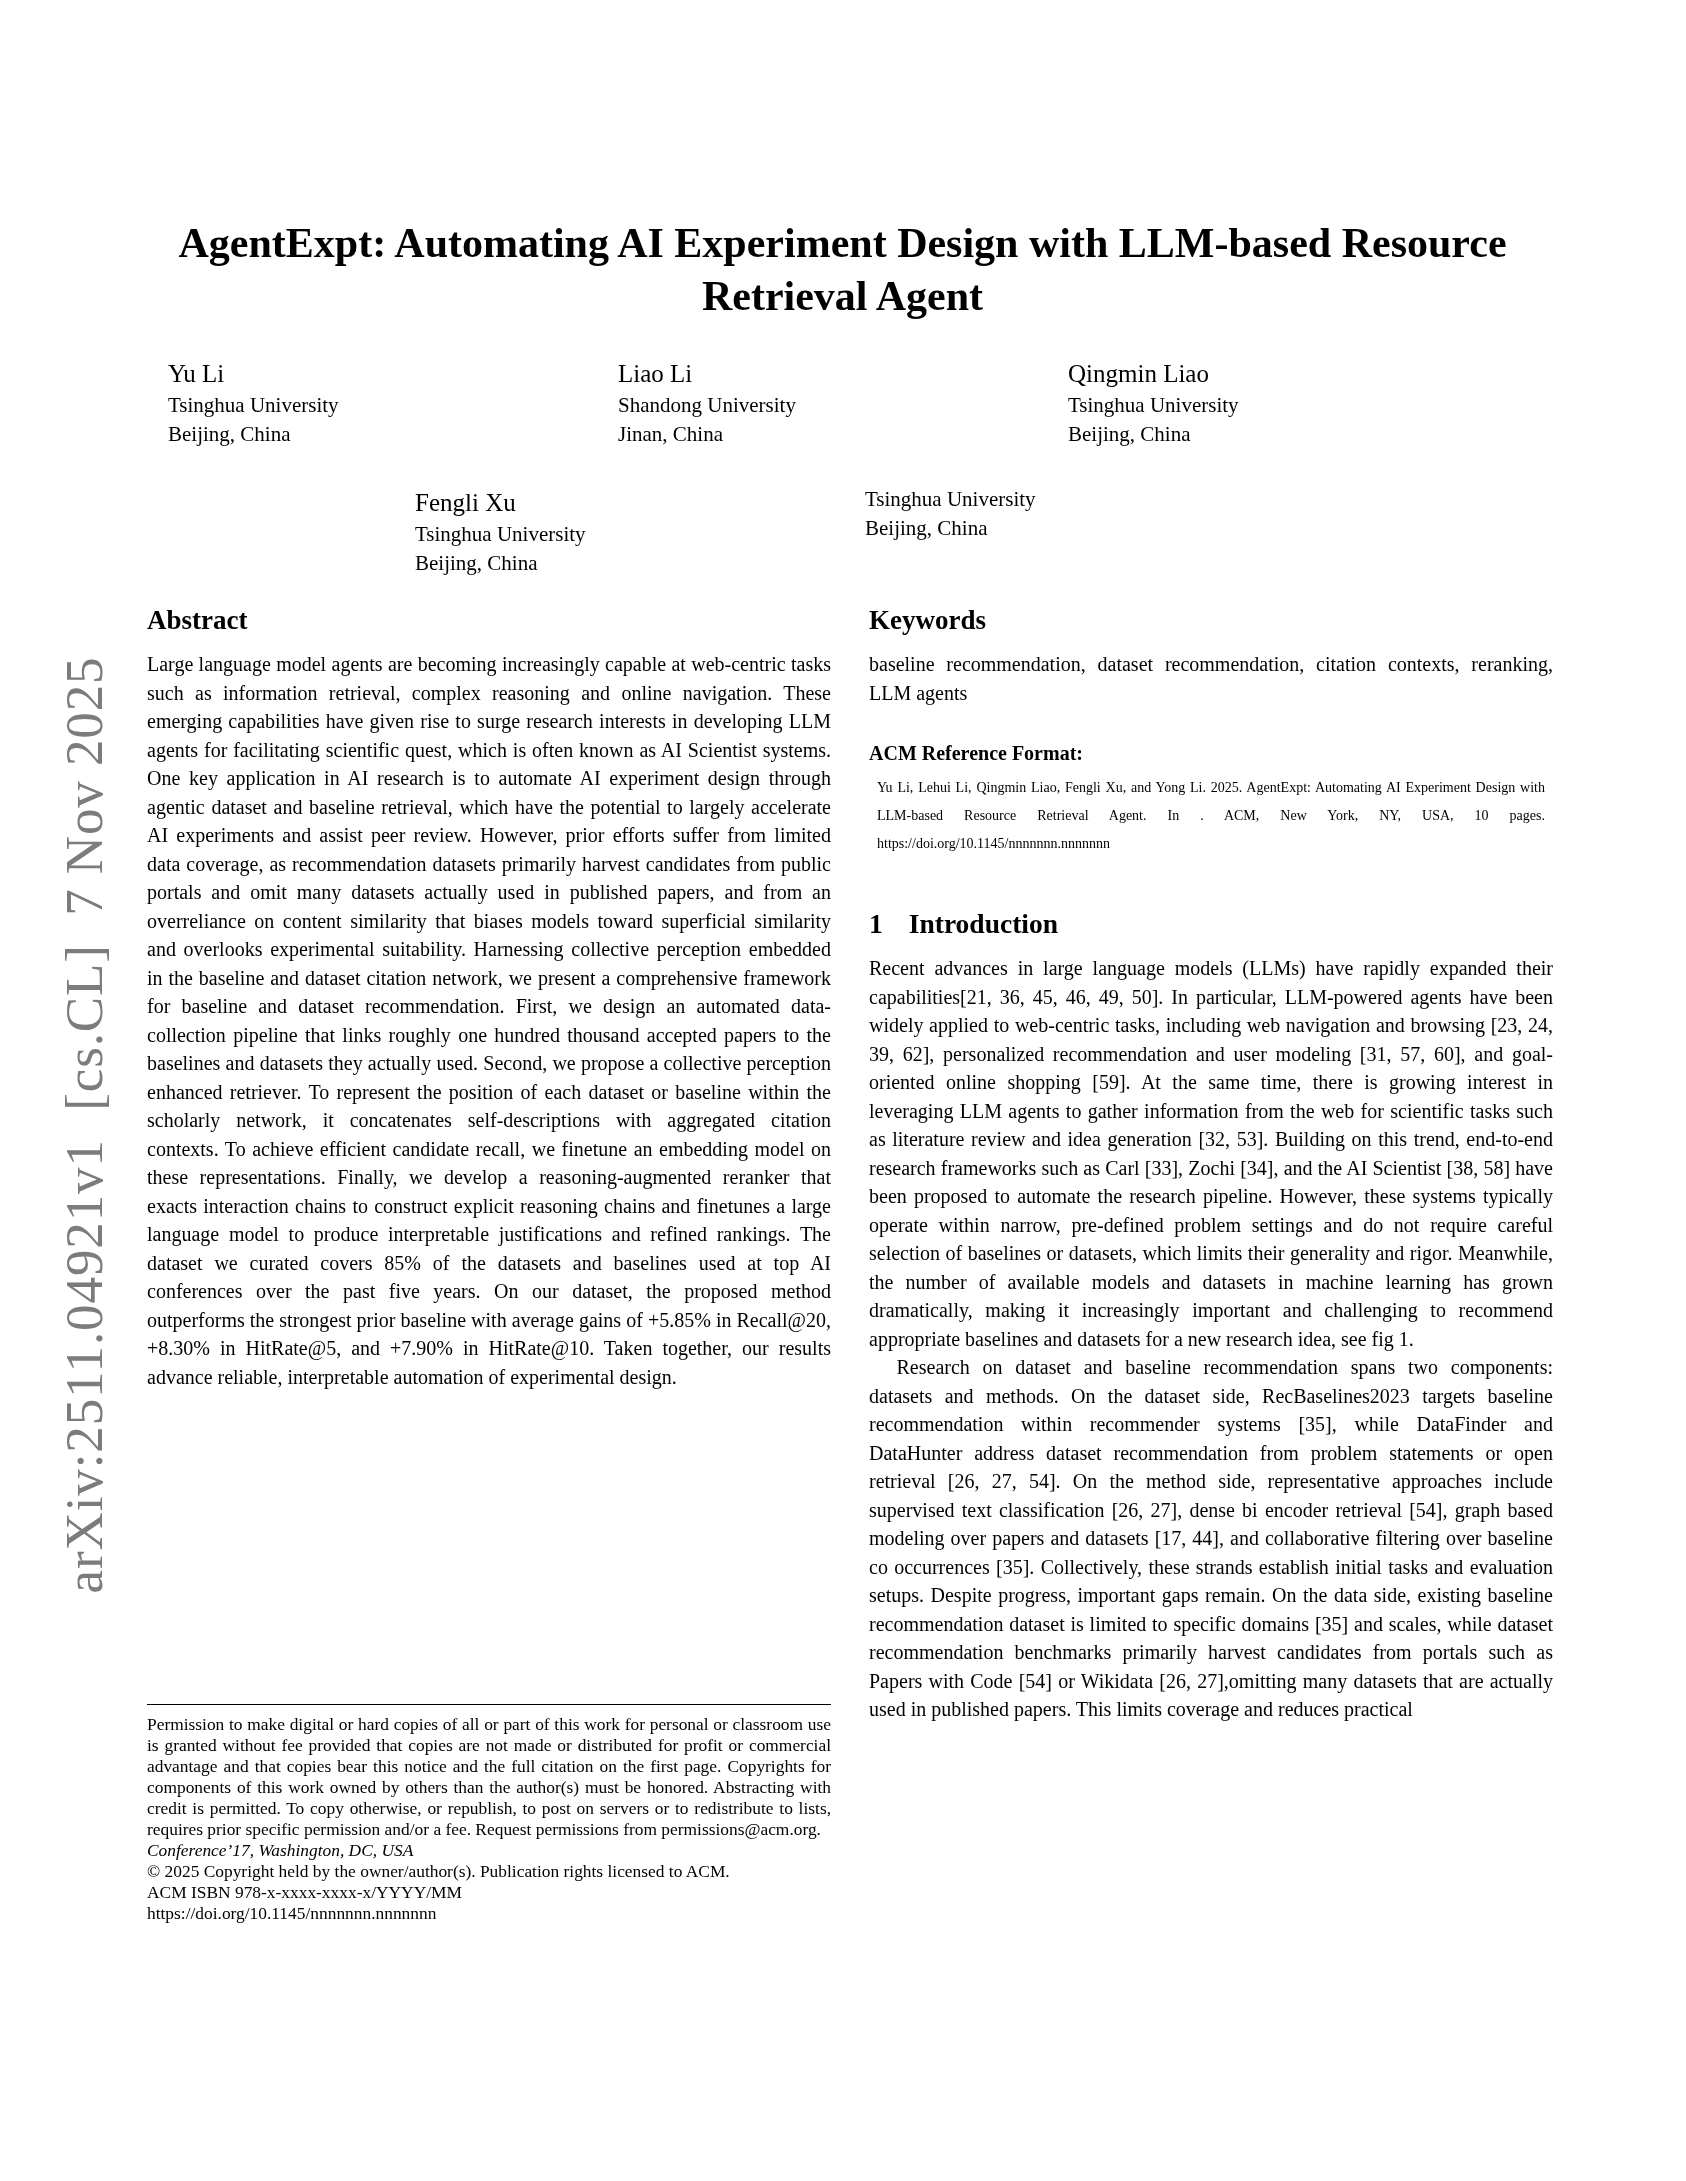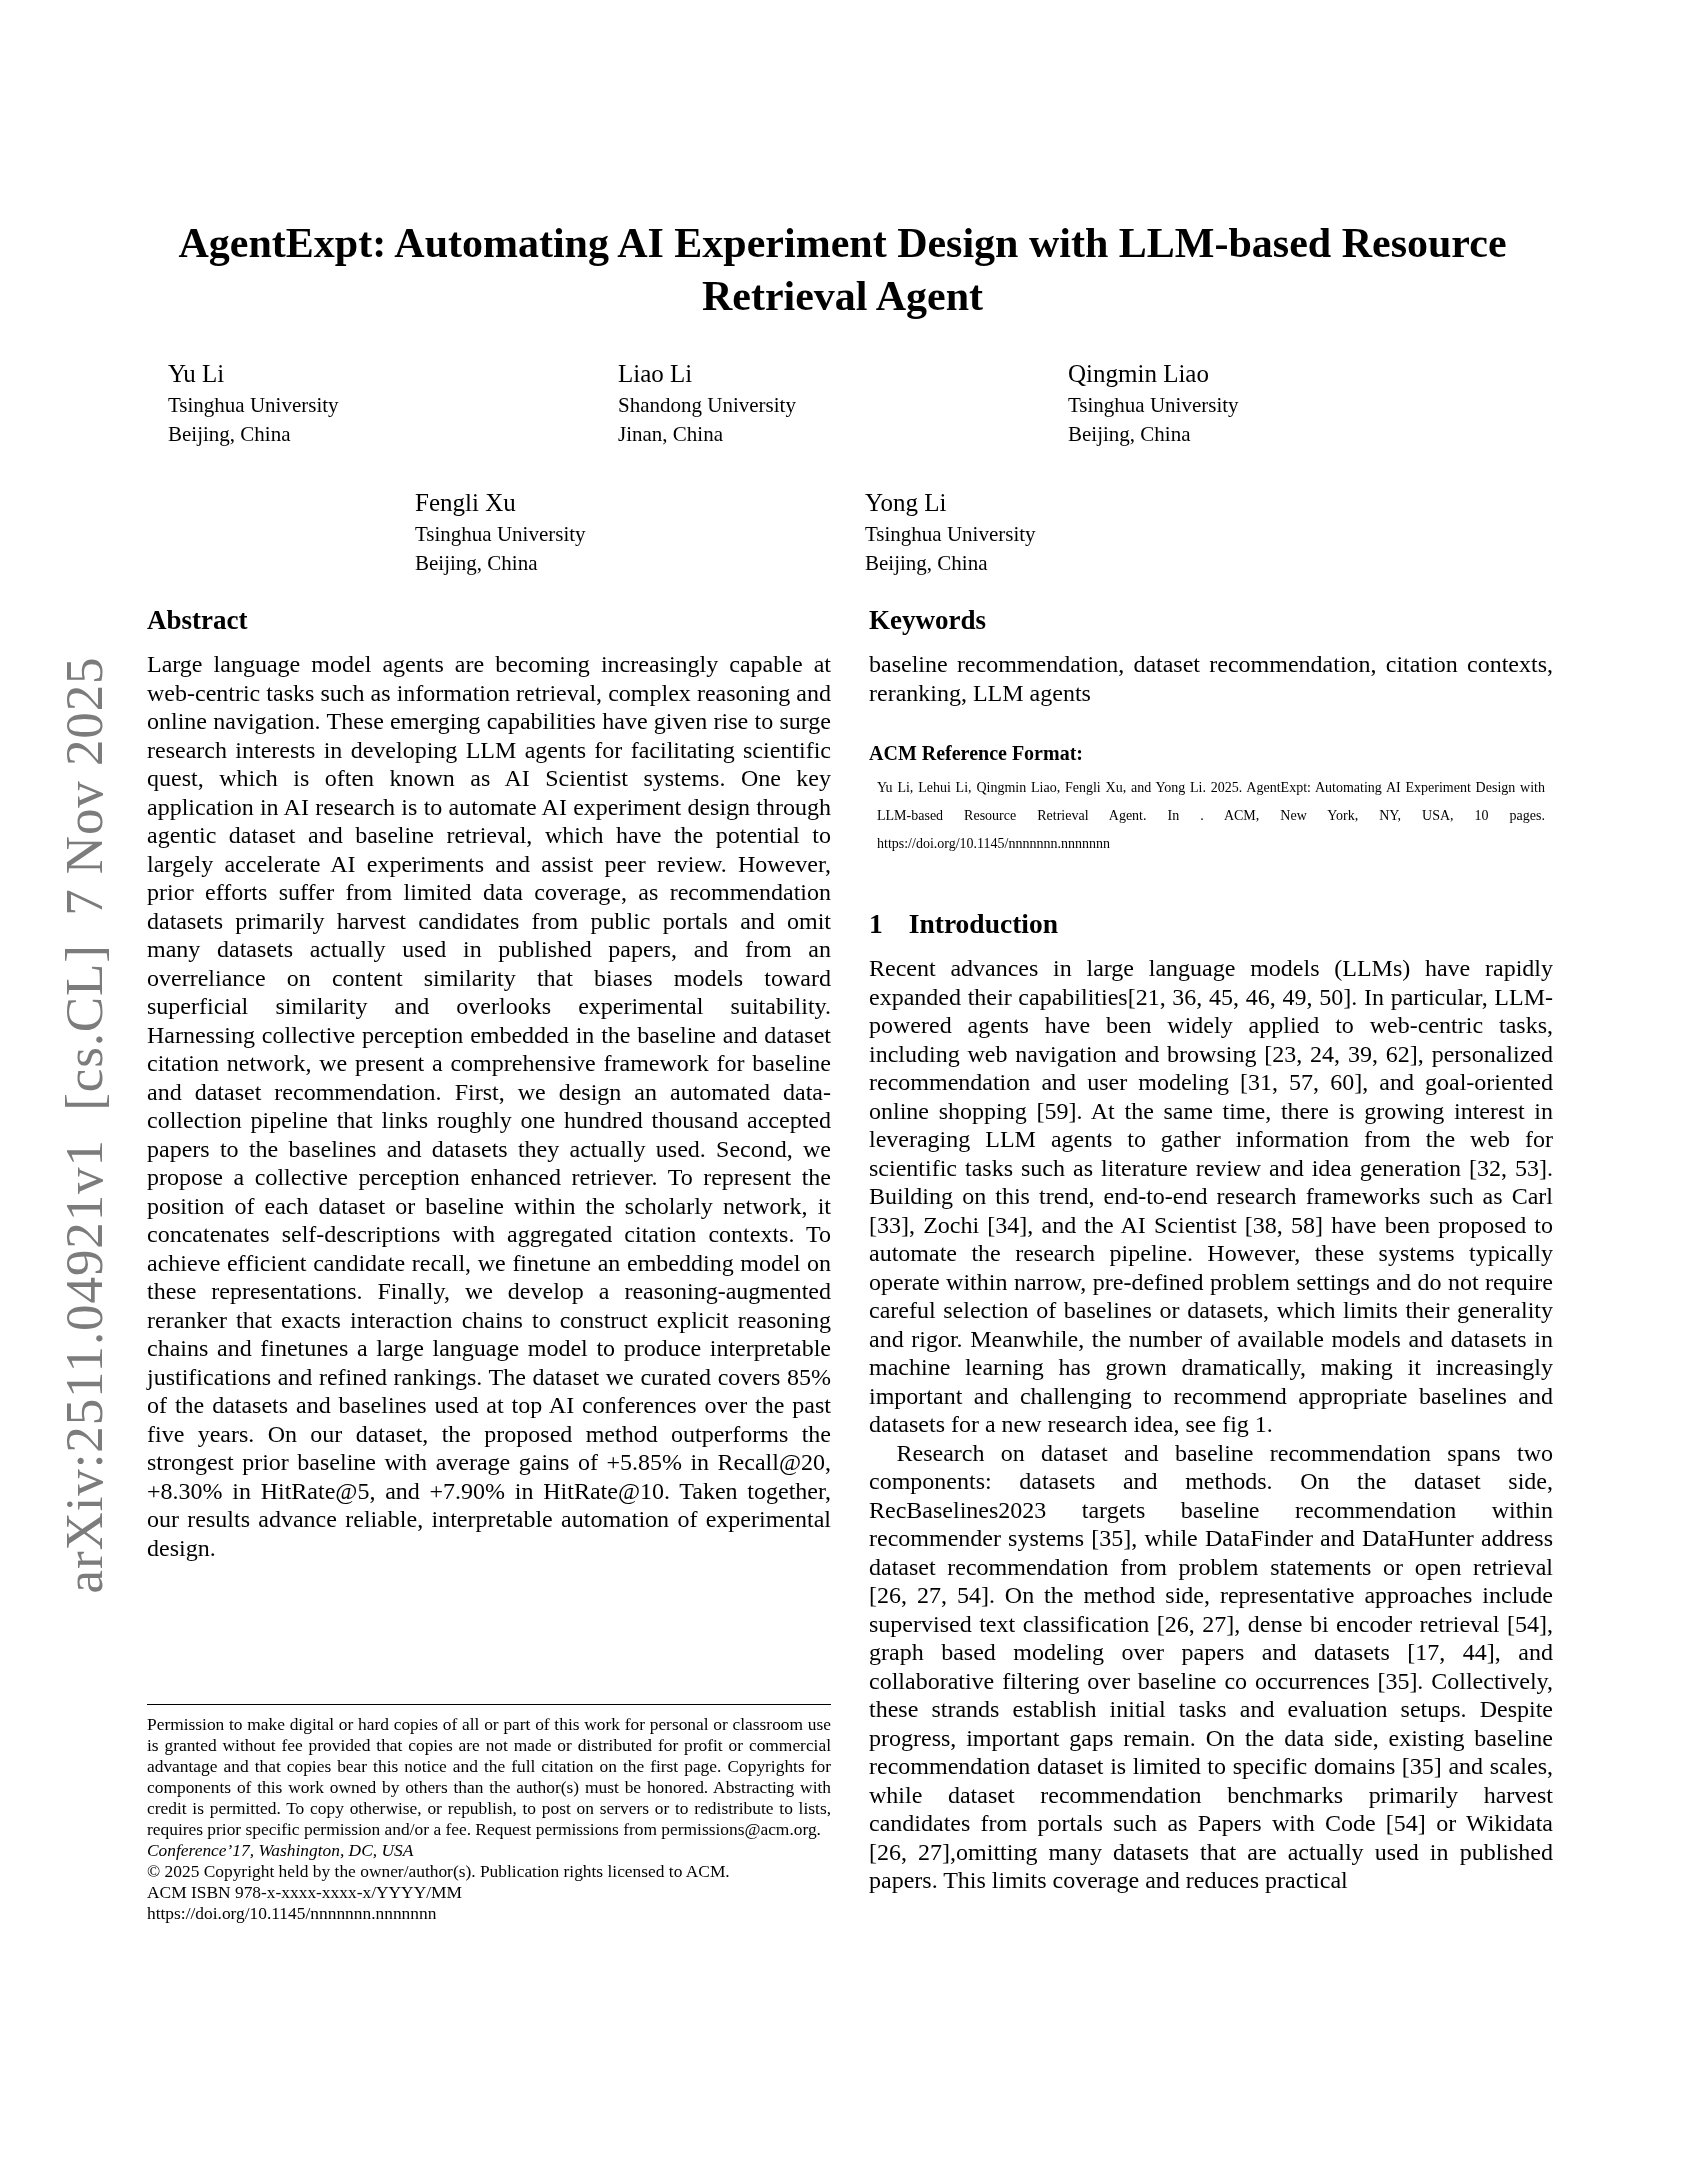--- a/index.html
+++ b/index.html
@@ -36,21 +36,21 @@
   .author .name{font-size:25px;line-height:35px;}
   .author .affil,.author .city{font-size:21px;line-height:28.5px;}
   .col{position:absolute;top:604px;width:684px;}
   .col-left{left:147px;}
   .col-right{left:869px;}
   .section-heading{
     font-size:27px;font-weight:bold;
     margin:0 0 13px 0;line-height:33px;
   }
   .body-text{
-    font-size:24px;line-height:28.5px;
+    font-size:20px;line-height:28.5px;
     text-align:justify;margin:0;
   }
   .indent{text-indent:27.5px;}
   .acm-ref-heading{
     font-size:20px;font-weight:bold;
     margin:33px 0 5.5px 0;line-height:26px;
   }
   .acm-ref-text{
     font-size:14px;line-height:28px;
     text-align:justify;margin:8px;
@@ -97,21 +97,20 @@
     </div>
   </div>
 
   <div class="authors-row row2">
     <div class="author">
       <div class="name">Fengli Xu</div>
       <div class="affil">Tsinghua University</div>
       <div class="city">Beijing, China</div>
     </div>
     <div class="author">
-      <div class="name">Yong Li</div>
       <div class="affil">Tsinghua University</div>
       <div class="city">Beijing, China</div>
     </div>
   </div>
 
   <div class="col col-left">
     <h2 class="section-heading">Abstract</h2>
     <p class="body-text">Large language model agents are becoming increasingly capable at web-centric tasks such as information retrieval, complex reasoning and online navigation. These emerging capabilities have given rise to surge research interests in developing LLM agents for facilitating scientific quest, which is often known as AI Scientist systems. One key application in AI research is to automate AI experiment design through agentic dataset and baseline retrieval, which have the potential to largely accelerate AI experiments and assist peer review. However, prior efforts suffer from limited data coverage, as recommendation datasets primarily harvest candidates from public portals and omit many datasets actually used in published papers, and from an overreliance on content similarity that biases models toward superficial similarity and overlooks experimental suitability. Harnessing collective perception embedded in the baseline and dataset citation network, we present a comprehensive framework for baseline and dataset recommendation. First, we design an automated data-collection pipeline that links roughly one hundred thousand accepted papers to the baselines and datasets they actually used. Second, we propose a collective perception enhanced retriever. To represent the position of each dataset or baseline within the scholarly network, it concatenates self-descriptions with aggregated citation contexts. To achieve efficient candidate recall, we finetune an embedding model on these representations. Finally, we develop a reasoning-augmented reranker that exacts interaction chains to construct explicit reasoning chains and finetunes a large language model to produce interpretable justifications and refined rankings. The dataset we curated covers 85% of the datasets and baselines used at top AI conferences over the past five years. On our dataset, the proposed method outperforms the strongest prior baseline with average gains of +5.85% in Recall@20, +8.30% in HitRate@5, and +7.90% in HitRate@10. Taken together, our results advance reliable, interpretable automation of experimental design.</p>
   </div>
 

